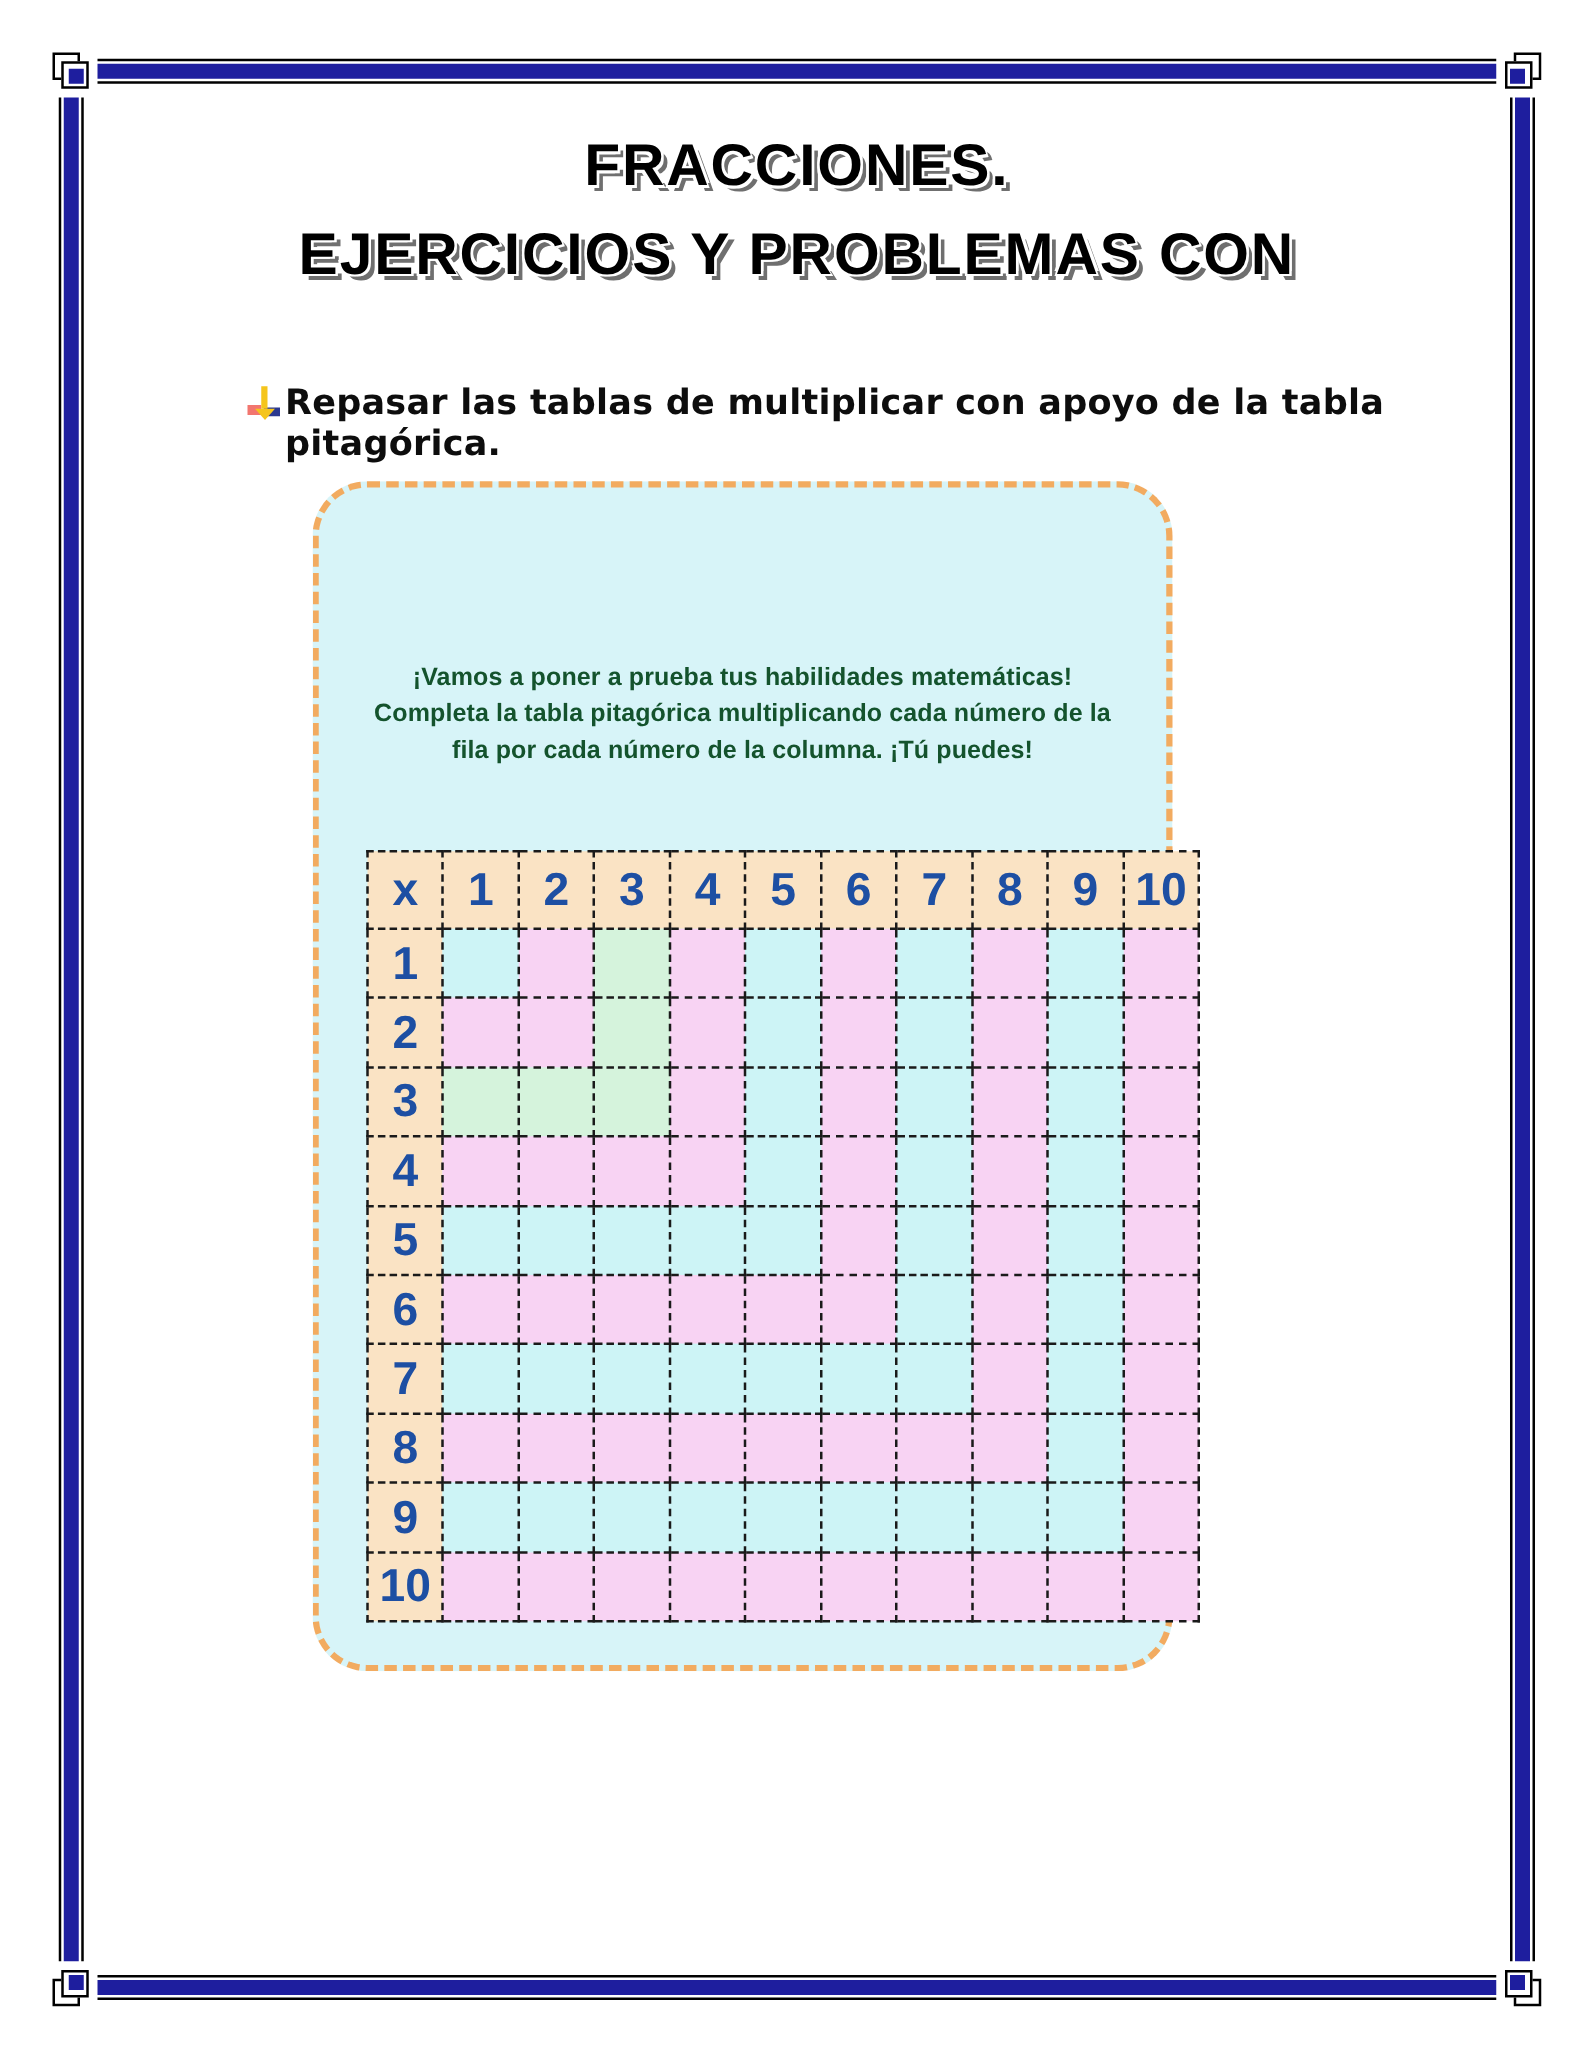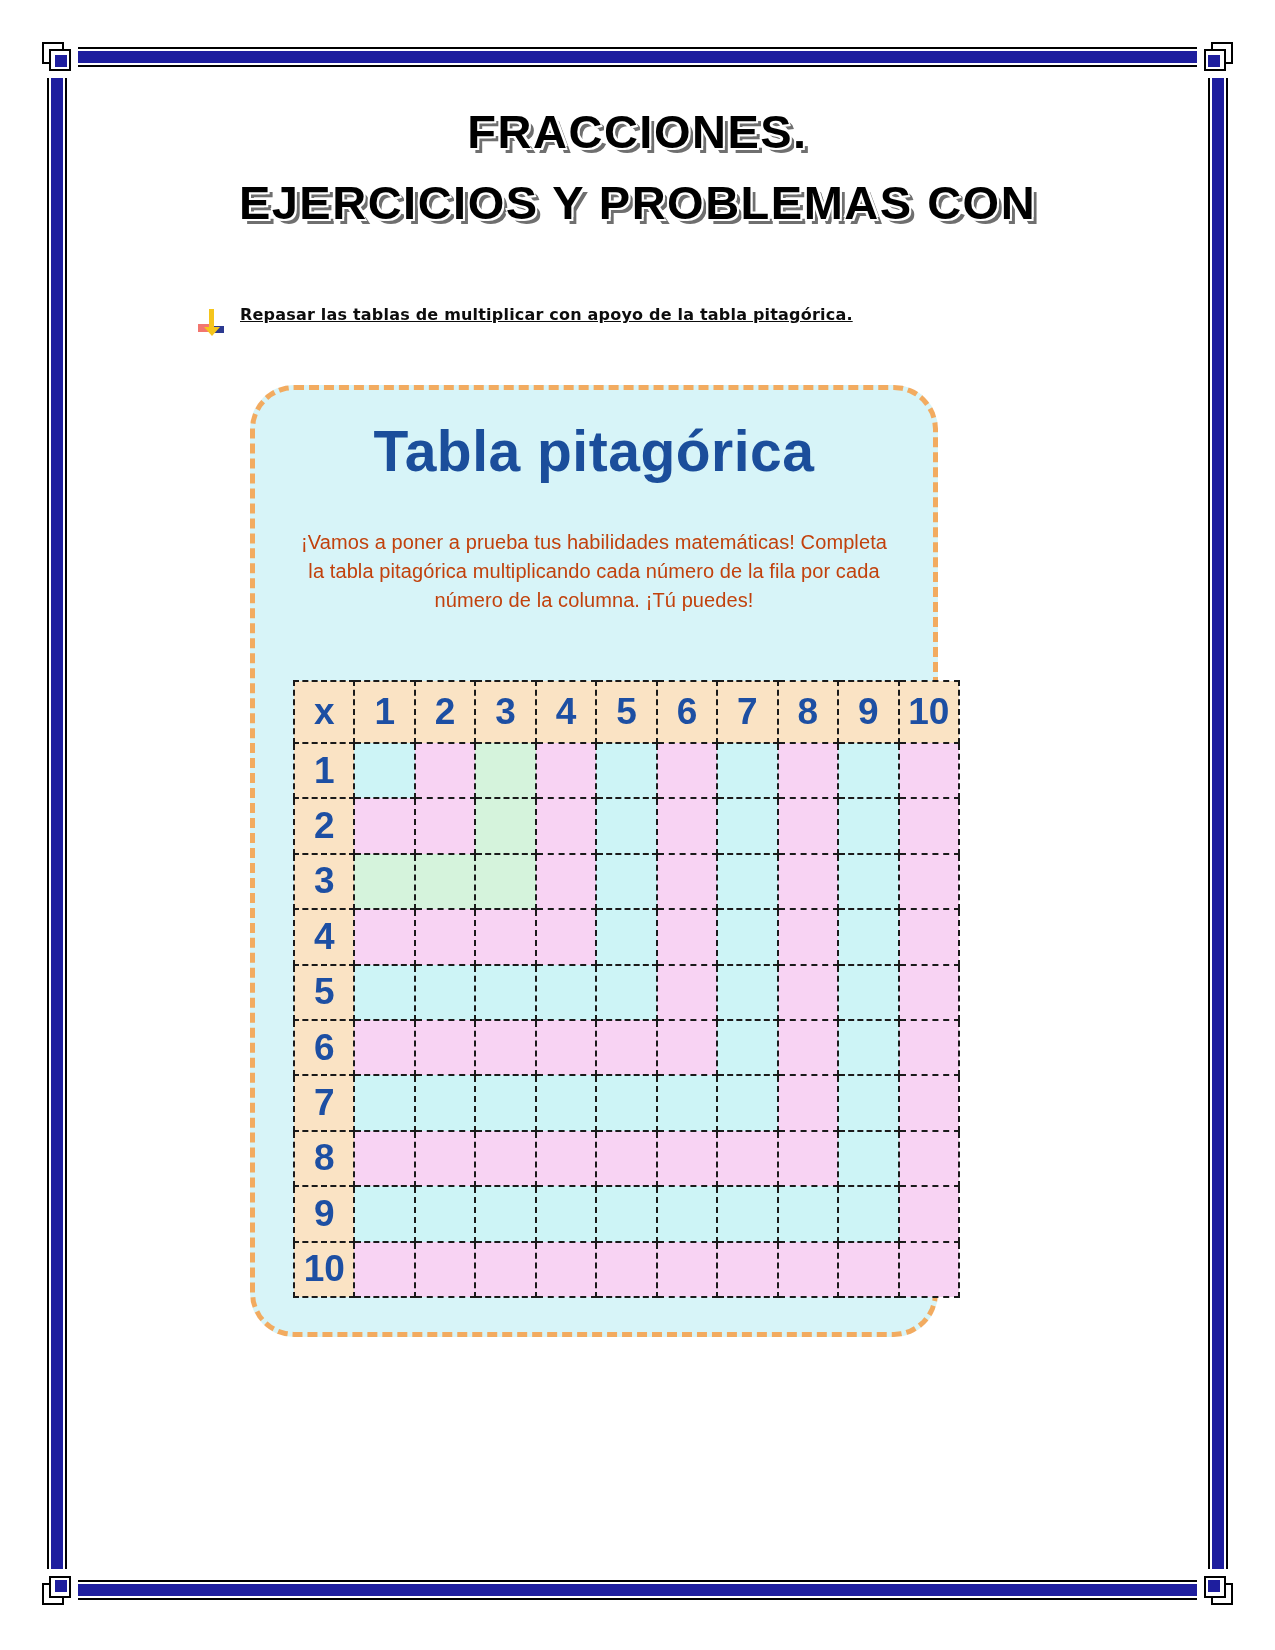--- a/index.html
+++ b/index.html
@@ -38,36 +38,36 @@
 
   
   .bullet-row { position:absolute; top:303px; left:198px; display:flex; align-items:flex-start; }
   .bullet-icon { position:relative; width:26px; height:30px; margin-top:4px; flex:0 0 auto; }
   .bullet-icon .blk-pink { position:absolute; left:0; bottom:5px; width:11px; height:8px; background:#f2766f; }
   .bullet-icon .blk-navy { position:absolute; right:0; bottom:4px; width:13px; height:7px; background:#2b3990; }
   .bullet-icon .stem { position:absolute; left:11px; top:2px; width:5px; height:18px; background:#f5c51c; }
   .bullet-icon .head { position:absolute; left:6px; bottom:1px; width:0; height:0;
       border-left:8px solid transparent; border-right:8px solid transparent; border-top:9px solid #f5c51c; }
   .bullet-text {
-    margin-left:16px; font-family:"DejaVu Sans", sans-serif;
-    font-size:16px; font-weight:bold; color:#0d0d0d; letter-spacing:0.2px; padding-top:2px;text-decoration:underline;
+    margin-left:4px; font-family:"DejaVu Sans", sans-serif;
+    font-size:28px; font-weight:bold; color:#0d0d0d; letter-spacing:0.2px; padding-top:2px;
   }
 
   
   .card {
     position:absolute; left:250px; top:385px; width:688px; height:952px;
     background:#d7f4f8; border:5px dashed #f2ab60; border-radius:44px;
   }
   .card-title {
     position:absolute; top:28px; left:0; width:100%; text-align:center;
     font-size:57px; font-weight:bold; color:#1b4e9b; letter-spacing:0.5px;
   }
   .card-subtitle {
     position:absolute; top:138px; left:44px; right:44px; text-align:center;
-    font-size:20px; line-height:29px; font-weight:normal; color:#c2410c; letter-spacing:0.1px;
+    font-size:20px; line-height:29px; font-weight:bold; color:#14532d; letter-spacing:0.1px;
   }
 
   
   table.pyt {
     position:absolute; left:38px; top:290px;
     width:667px; height:618px; border-collapse:collapse; table-layout:fixed;
   }
   table.pyt th, table.pyt td { border:2.5px dashed #1a1a1a; text-align:center; vertical-align:middle; }
   table.pyt thead tr { height:62px; }
   table.pyt tbody tr { height:55px; }
@@ -118,21 +118,20 @@
   <span class="bullet-icon">
     <span class="blk-pink"></span>
       <span class="blk-navy"></span>
       <span class="stem"></span>
       <span class="head"></span>
   </span>
   <span class="bullet-text">Repasar las tablas de multiplicar con apoyo de la tabla pitagórica.</span>
 </div>
 
 <div class="card">
-  <div class="card-title">Tabla pitagórica</div>
   <div class="card-subtitle">¡Vamos a poner a prueba tus habilidades matemáticas! Completa la tabla pitagórica multiplicando cada número de la fila por cada número de la columna. ¡Tú puedes!</div>
   <table class="pyt">
     <thead>
         <tr id="header-row">
           <th style="background: rgb(250, 227, 196); color: rgb(29, 79, 163);">x</th>
           <th style="background: rgb(250, 227, 196); color: rgb(29, 79, 163);">1</th>
           <th style="background: rgb(250, 227, 196); color: rgb(29, 79, 163);">2</th>
           <th style="background: rgb(250, 227, 196); color: rgb(29, 79, 163);">3</th>
           <th style="background: rgb(250, 227, 196); color: rgb(29, 79, 163);">4</th>
           <th style="background: rgb(250, 227, 196); color: rgb(29, 79, 163);">5</th>

